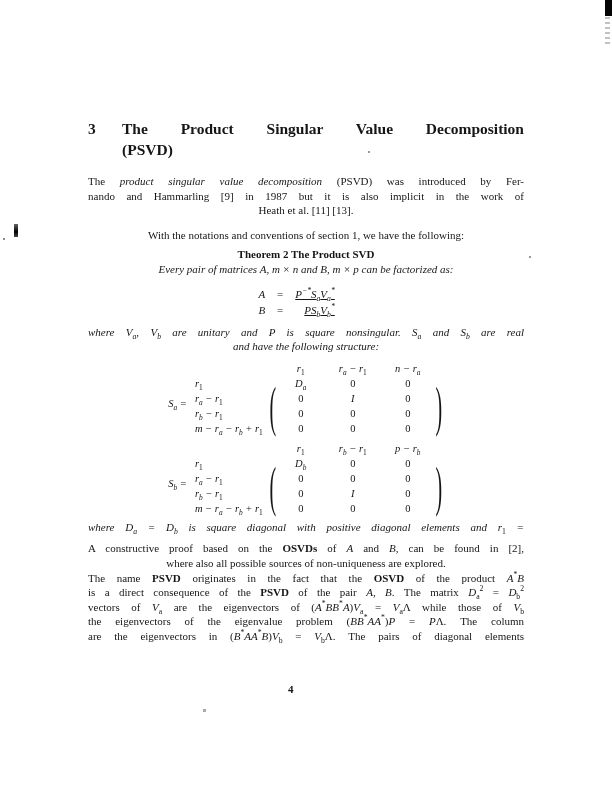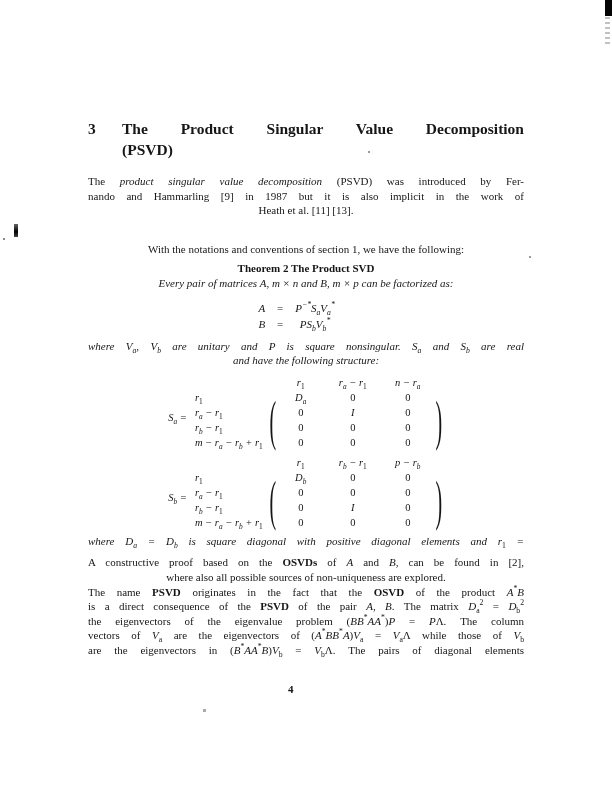--- a/index.html
+++ b/index.html
@@ -13,29 +13,29 @@
   .secnum{width:34px;flex:0 0 34px;}
   .titletext{flex:1;text-align:justify;text-align-last:justify;}
   .titleline2{padding-left:34px;}
   
   .jline{text-align:justify;text-align-last:justify;}
   .lline{text-align:center;}
   .it{font-style:italic;}
   .up{font-style:normal;}
   sup,sub{font-size:70%;line-height:0;}
   .para1{margin-top:14px;}
-  .para2{margin-top:24px;}
+  .para2{margin-top:10px;}
   .thead{margin-top:5px;font-weight:bold;}
   
   .eqs{margin:9px auto 0;width:max-content;transform:translateX(-14px);
        font-style:italic;line-height:16px;}
   .eqrow{display:grid;grid-template-columns:16px 30px auto;}
   .eqlhs{text-align:right;}
   .eqrel{text-align:center;font-style:normal;}
-  .eqrhs{text-align:center;}
+  .eqrhs{text-align:right;text-decoration:underline;}
   .where1{margin-top:7px;}
   
   .mdisp{display:flex;justify-content:center;margin-top:7px;
          font-style:italic;font-size:10.5px;}
   .mdisp.second{margin-top:5px;}
   .mlabel{align-self:flex-start;padding-top:36px;margin-right:8px;}
   .rowlabels{padding-top:15px;line-height:15px;margin-right:5px;text-align:left;}
   .colheads{display:grid;grid-template-columns:46px 58px 52px;text-align:center;
             line-height:15px;padding-left:10px;}
   .matbody{display:flex;align-items:center;}
@@ -181,20 +181,20 @@
 
   <div class="where2 it">
     <div class="jline">where D<sub>a</sub> = D<sub>b</sub> is square diagonal with positive diagonal elements and r<sub><span class="up">1</span></sub> =</div>
   </div>
 
   <div class="para3">
     <div class="jline">A constructive proof based on the <b>OSVDs</b> of <i>A</i> and <i>B</i>, can be found in [<span class="up">2</span>],</div>
     <div class="lline">where also all possible sources of non-uniqueness are explored.</div>
     <div class="jline">The name <b>PSVD</b> originates in the fact that the <b>OSVD</b> of the product <i>A</i><sup>*</sup><i>B</i></div>
     <div class="jline">is a direct consequence of the <b>PSVD</b> of the pair <i>A</i>, <i>B</i>.  The matrix <i>D</i><sub>a</sub><sup><span class="up">2</span></sup> = <i>D</i><sub>b</sub><sup><span class="up">2</span></sup></div>
+    <div class="jline">vectors of <i>V</i><sub>a</sub> are the eigenvectors of (<i>A</i><sup>*</sup><i>BB</i><sup>*</sup><i>A</i>)<i>V</i><sub>a</sub> = <i>V</i><sub>a</sub>Λ while those of <i>V</i><sub>b</sub></div>
     <div class="jline">the eigenvectors of the eigenvalue problem (<i>BB</i><sup>*</sup><i>AA</i><sup>*</sup>)<i>P</i> = <i>P</i>Λ.  The column</div>
-    <div class="jline">vectors of <i>V</i><sub>a</sub> are the eigenvectors of (<i>A</i><sup>*</sup><i>BB</i><sup>*</sup><i>A</i>)<i>V</i><sub>a</sub> = <i>V</i><sub>a</sub>Λ while those of <i>V</i><sub>b</sub></div>
     <div class="jline">are the eigenvectors in (<i>B</i><sup>*</sup><i>AA</i><sup>*</sup><i>B</i>)<i>V</i><sub>b</sub> = <i>V</i><sub>b</sub>Λ.  The pairs of diagonal elements</div>
   </div>
 
 </div>
 
 <div class="pageno"><span class="up">4</span></div>
 
 </body></html>

